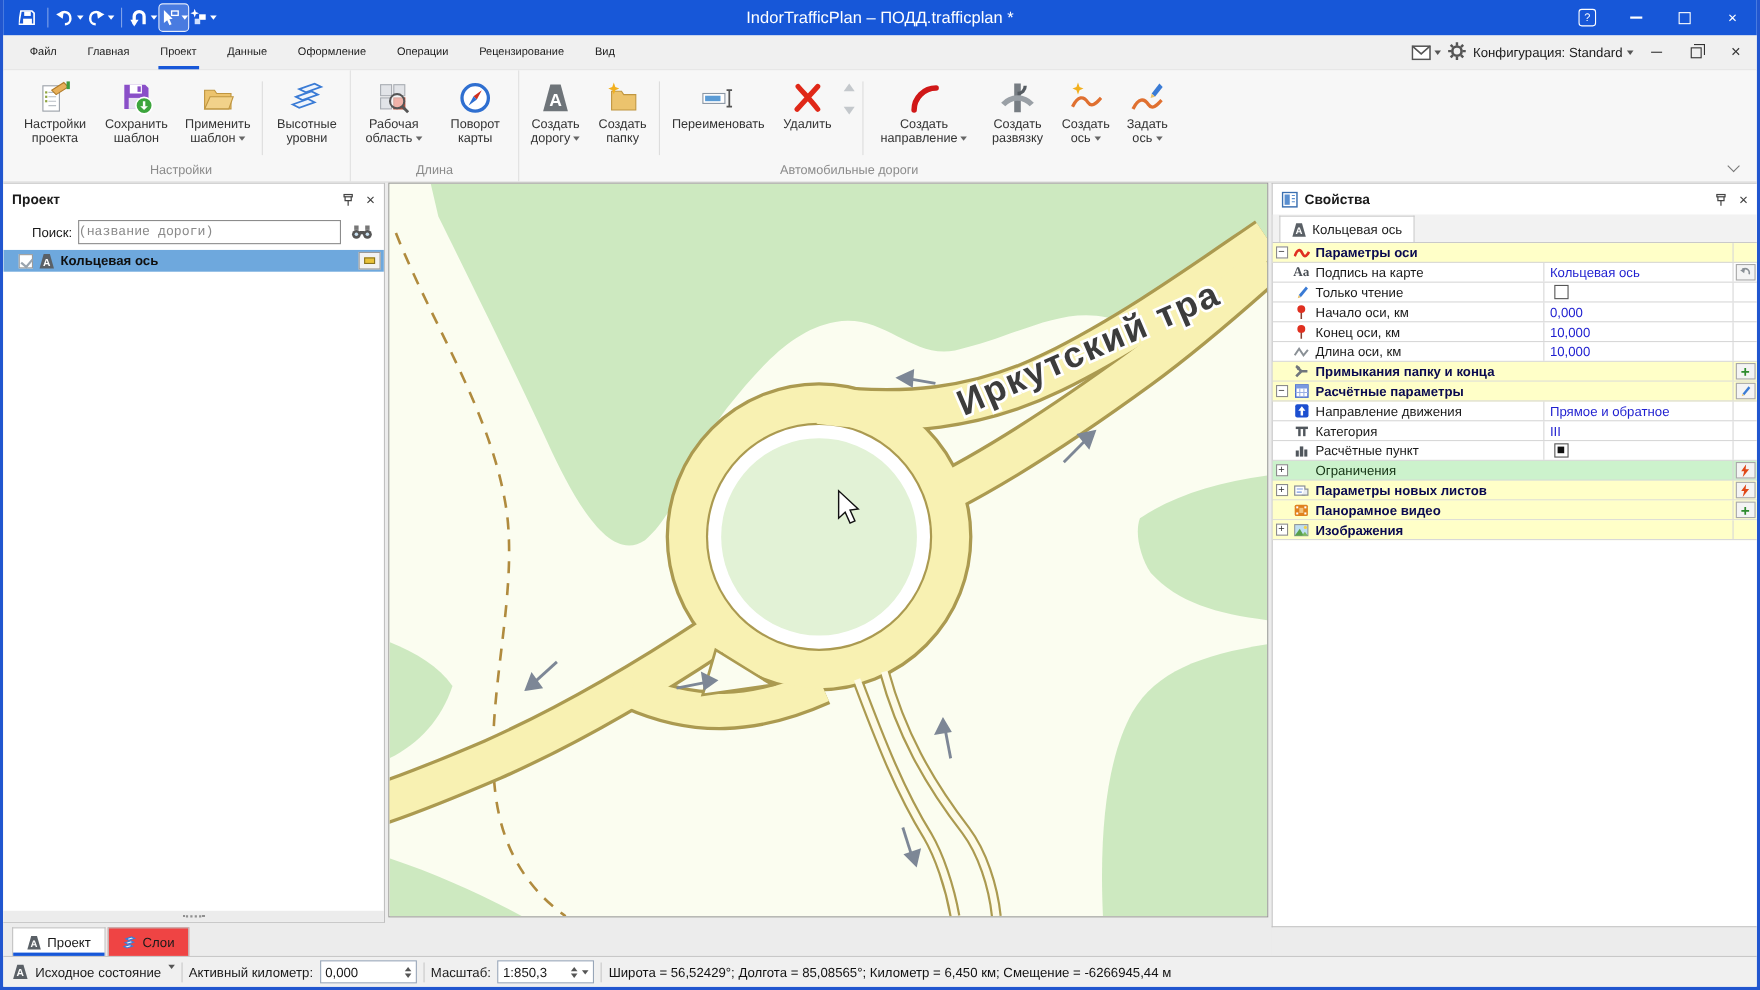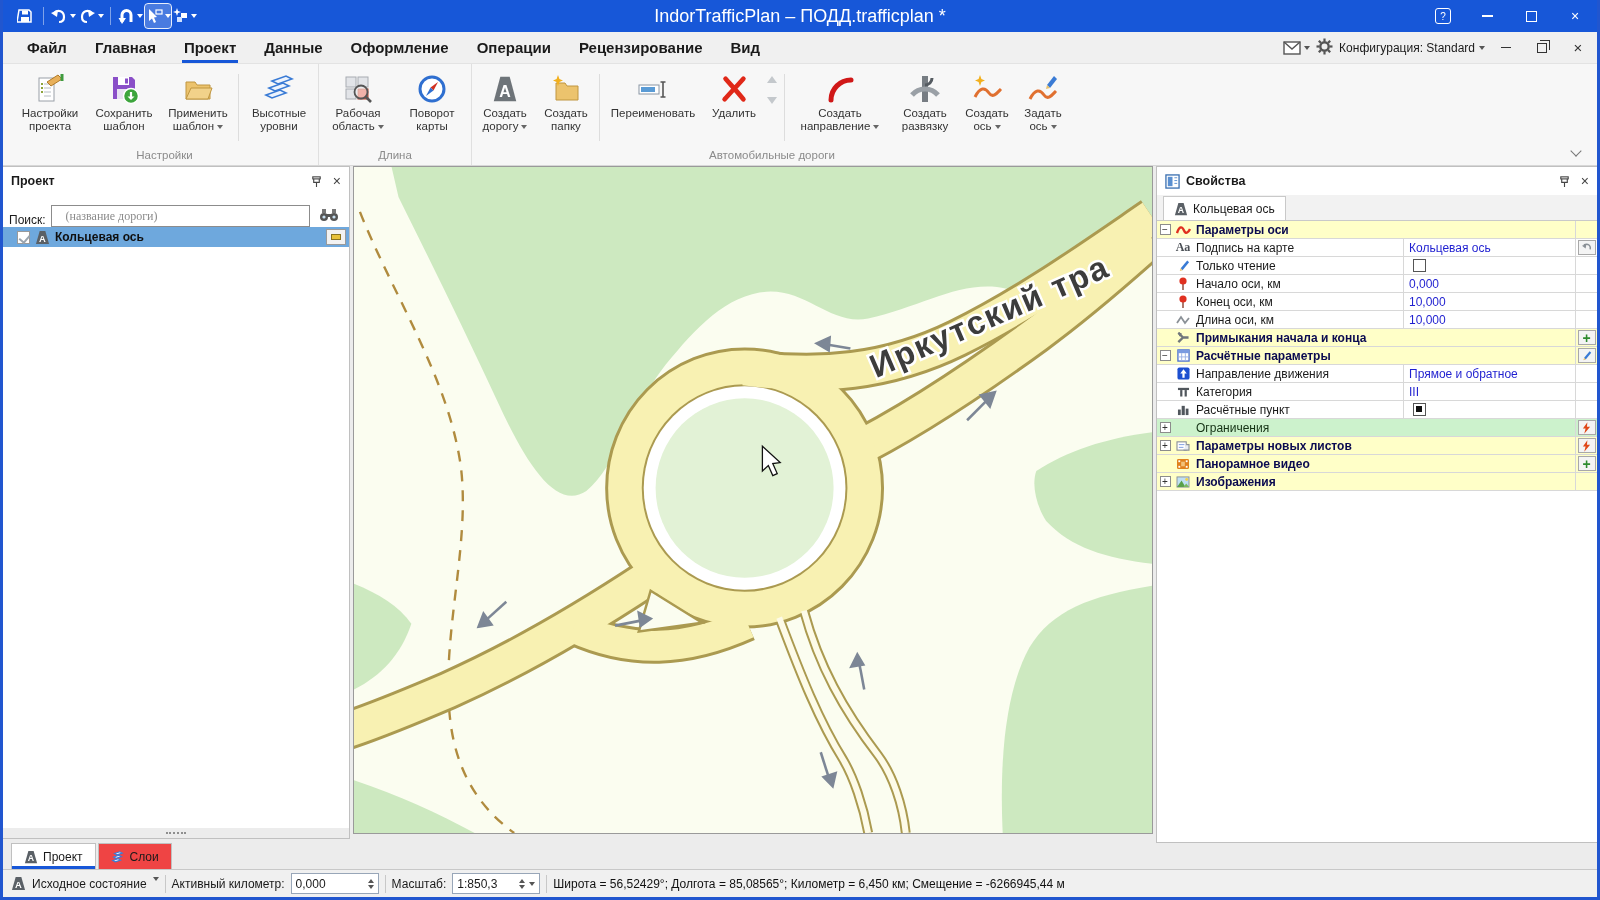--- a/index.html
+++ b/index.html
@@ -8,31 +8,31 @@
   .window { width:1600px; height:900px; display:flex; flex-direction:column;
             border-left:3px solid #2156cf; border-right:3px solid #2156cf; border-bottom:3px solid #2156cf; }
 
   
   .titlebar { height:32px; background:#1757d8; display:flex; align-items:center; position:relative; flex:none; }
   .qat { display:flex; align-items:center; gap:2px; padding-left:10px; z-index:2; }
   .qbtn { height:24px; min-width:24px; display:flex; align-items:center; justify-content:center; border-radius:3px; cursor:pointer; }
   .qbtn.pressed { background:rgba(255,255,255,.22); outline:1.5px solid rgba(255,255,255,.9); }
   .qsep { width:1px; height:18px; background:rgba(255,255,255,.45); margin:0 4px; }
   .qchev { width:0; height:0; border-left:3.5px solid transparent; border-right:3.5px solid transparent; border-top:4px solid #fff; margin-left:2px; }
-  .wtitle { position:absolute; left:0; right:0; text-align:center; color:#fff; font-size:18px; pointer-events:none; }
+  .wtitle { position:absolute; left:0; right:0; text-align:center; color:#fff; font-size:15px; pointer-events:none; }
   .tbctrls { margin-left:auto; display:flex; align-items:center; height:100%; z-index:2; }
   .tbtn { width:44px; height:100%; display:flex; align-items:center; justify-content:center; color:#fff; font-size:14px; cursor:pointer; }
   .helpbox { width:16px; height:16px; border:1.5px solid #fff; border-radius:3px; font-size:10px; display:flex; align-items:center; justify-content:center; }
   .minus { width:11px; height:1.5px; background:#fff; display:inline-block; }
   .maxbox { width:11px; height:11px; border:1.5px solid #fff; display:inline-block; }
 
   
   .menubar { height:32px; background:#f0f0f0; display:flex; align-items:stretch; flex:none; border-bottom:1px solid #e3e3e3; }
   .mtabs { display:flex; align-items:stretch; padding-left:10px; }
-  .mtab { padding:0 14px; display:flex; align-items:center; font-size:15px; color:#1a1a1a; cursor:pointer; position:relative;font-weight:bold; }
+  .mtab { padding:0 14px; display:flex; align-items:center; font-size:10px; color:#1a1a1a; cursor:pointer; position:relative; }
   .mtab.active::after { content:""; position:absolute; left:12px; right:12px; bottom:0; height:3px; background:#1757d8; }
   .mright { margin-left:auto; display:flex; align-items:center; gap:6px; padding-right:4px; }
   .dd-tri { width:0; height:0; border-left:3.5px solid transparent; border-right:3.5px solid transparent; border-top:4px solid #555; display:inline-block; }
   .mwbtn { width:30px; height:100%; display:flex; align-items:center; justify-content:center; color:#333; cursor:pointer; font-size:13px; }
   .restore { width:10px; height:10px; border:1.3px solid #333; position:relative; background:#f0f0f0; }
   .restore::before { content:""; position:absolute; left:2px; top:-4px; width:9px; height:9px; border:1.3px solid #333; border-left:none; border-bottom:none; }
   .minus-d { width:10px; height:1.5px; background:#333; display:inline-block; }
 
   
   .ribbon { height:102px; background:#f7f7f7; border-bottom:1px solid #d7d7d7; display:flex; align-items:stretch; position:relative; flex:none; padding-left:8px; }
@@ -52,22 +52,22 @@
   .ribcollapse::after { content:""; position:absolute; left:3px; top:2px; width:7px; height:7px; border-right:1.6px solid #777; border-bottom:1.6px solid #777; transform:rotate(45deg); }
 
   
   .main { flex:1; display:flex; background:#ececec; min-height:0; }
   .leftcol { width:347px; flex:none; display:flex; flex-direction:column; background:#ececec; }
   .lpanel { background:#fff; border:1px solid #c0c0c0; border-left:none; flex:1; display:flex; flex-direction:column; min-height:0; }
   .phead { height:28px; display:flex; align-items:center; padding:0 8px; flex:none; }
   .phead .ptitle { font-weight:bold; font-size:12.5px; }
   .phead .ptools { margin-left:auto; display:flex; gap:10px; align-items:center; }
   .pico { cursor:pointer; color:#444; font-size:13px; display:flex; align-items:center; }
-  .searchrow { height:32px; display:flex; align-items:flex-end; padding:0 6px; gap:5px; flex:none; }
-  .searchinput { flex:1; height:22px; border:1px solid #8c8c8c; background:#fff; padding:0 14px; font-size:12px; font-family:Liberation Serif, serif; }
+  .searchrow { height:32px; display:flex; align-items:center; padding:0 6px; gap:5px; flex:none;margin-left:20px; }
+  .searchinput { flex:1; height:22px; border:1px solid #8c8c8c; background:#fff; padding:0 0; font-size:12px; font-family:Liberation Mono, monospace; }
   .searchinput::placeholder { color:#8a8a8a; }
   .binocbtn { width:28px; height:24px; display:flex; align-items:center; justify-content:center; cursor:pointer; }
   .tree { flex:1; overflow:hidden; }
   .treerow { height:20px; display:flex; align-items:center; background:#6ea8dd; padding-left:14px; gap:5px; cursor:pointer; }
   .cbx { width:13px; height:13px; background:#fff; border:1px solid #9a9a9a; position:relative; flex:none; }
   .cbx.gcheck::after { content:""; position:absolute; left:2.5px; top:1px; width:5px; height:8px; border-right:2px solid #9aa4ae; border-bottom:2px solid #9aa4ae; transform:rotate(40deg); }
   .treelabel { font-weight:bold; color:#101010; }
   .treebtn { margin-left:auto; margin-right:3px; width:20px; height:16px; border:1px solid #9a9a9a; background:#f2f2f2; display:flex; align-items:center; justify-content:center; cursor:pointer; }
   .treebtn i { width:10px; height:6px; background:#e8c23a; border:1px solid #8a7420; display:block; }
   .dots { height:10px; display:flex; align-items:center; justify-content:center; flex:none; background:#ececec; }
@@ -678,21 +678,21 @@
 
 
           <div class="prow group">
             <span class="gut"></span>
             <span class="picon">
                 <svg width="14" height="13" viewBox="0 0 14 14">
                   <path d="M2,12 L7,7 M7,7 L2,2 M7,7 L13,7" stroke="#70767c" stroke-width="2.6" fill="none"></path>
                   <polygon points="2,1 6,3 3,6" fill="#70767c"></polygon>
                 </svg>
               </span>
-            <span class="plabel">Примыкания начала и конца</span>
+            <span class="plabel">Примыкания папку и конца</span>
             <span class="pbtncell">
                 <span class="pbtn add">+</span>
               </span>
           </div>
 
           <div class="prow group">
             <span class="gut">
                 <span class="expander">−</span>
               </span>
             <span class="picon">

